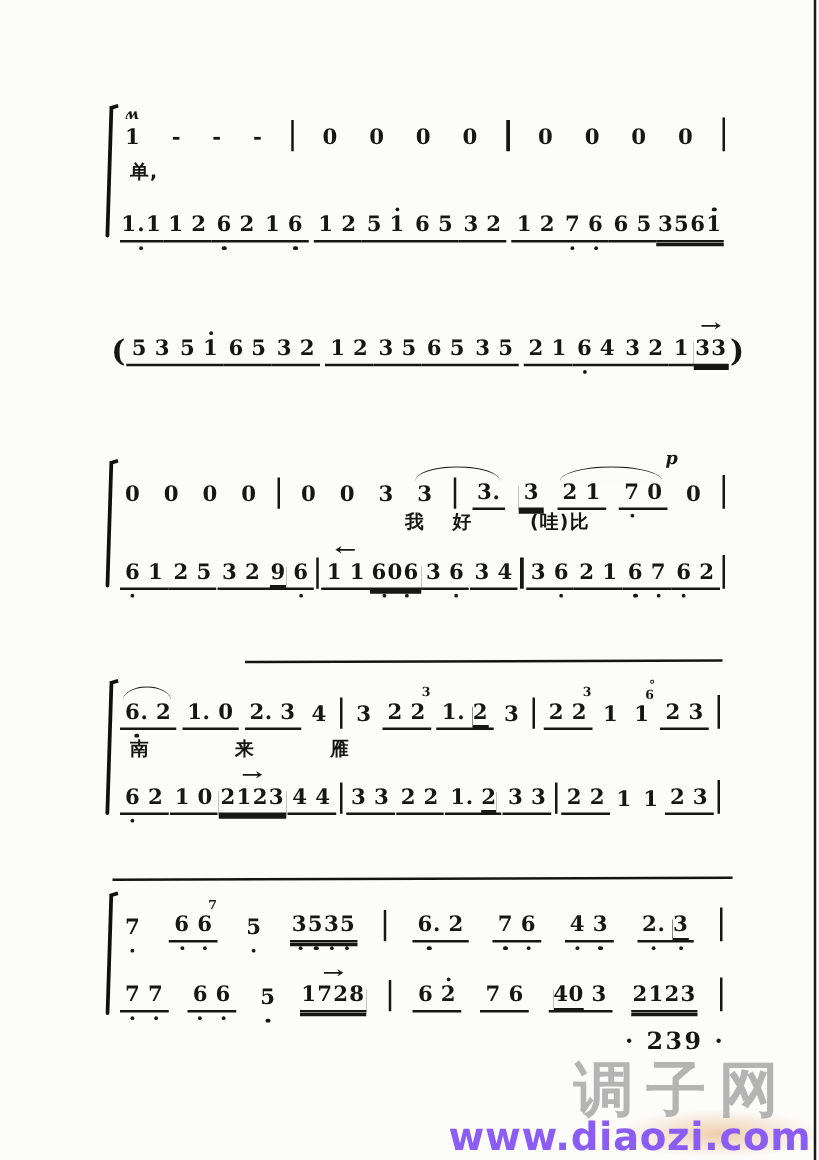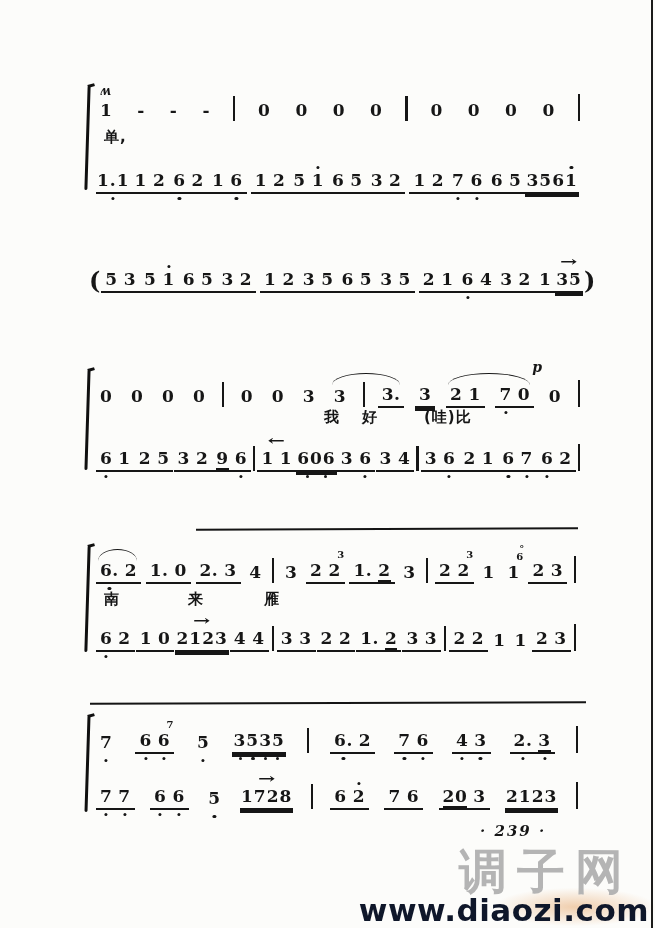--- a/index.html
+++ b/index.html
@@ -24,23 +24,23 @@
   .gr{position:absolute;top:-12px;right:-4px;font-size:10px;font-weight:bold;}
   .circ{position:absolute;top:-20px;right:-5px;font-size:10px;font-weight:bold;}
   .trl{position:absolute;top:-17px;left:0;font-size:12px;font-style:italic;font-weight:bold;}
   .arw{position:absolute;top:-17px;left:0;width:100%;text-align:center;font-size:13px;font-weight:bold;transform:scaleX(1.6);}
   .dyn{position:absolute;top:-27px;right:-8px;font-size:14px;font-style:italic;font-weight:bold;}
   .arc{position:absolute;border-top:1.8px solid #161616;border-radius:50% 50% 0 0/100% 100% 0 0;height:11px;}
   .lyr{position:absolute;font-size:15px;font-weight:bold;letter-spacing:1px;white-space:nowrap;font-family:"DejaVu Sans",sans-serif;}
   .bracket{position:absolute;width:3.2px;background:#101010;border-radius:3px;transform:rotate(1.8deg);}
   .bracket:before{content:"";position:absolute;top:-2px;left:0;width:7px;height:3px;background:#101010;transform:rotate(-18deg);}
   .topline{position:absolute;height:2px;background:#141414;transform:rotate(-.2deg);}
-  .pagenum{position:absolute;top:822px;left:480px;font-size:15px;font-weight:bold;font-style:italic;letter-spacing:2px;}
+  .pagenum{position:absolute;top:822px;left:500px;font-size:19px;font-weight:bold;letter-spacing:2px;}
   .wm-title{position:absolute;top:840px;right:22px;font-size:48px;font-weight:bold;color:#b4b4b4;letter-spacing:10px;font-family:"DejaVu Sans",sans-serif;}
-  .wm-url{position:absolute;top:892px;right:6px;font-size:31px;font-weight:bold;color:#0f172a;letter-spacing:.5px;font-family:"DejaVu Sans",sans-serif;}
+  .wm-url{position:absolute;top:892px;right:6px;font-size:31px;font-weight:bold;color:#8b5cf6;letter-spacing:.5px;font-family:"DejaVu Sans",sans-serif;}
   .wm-glow{position:absolute;top:888px;right:0;width:160px;height:38px;
            background:radial-gradient(ellipse at center,rgba(225,150,80,.45),rgba(225,150,80,0) 72%);}
 </style>
 </head>
 <body>
 
 <div class="page">
   <div id="music">
       <div class="system" style="left: 96px; top: 84px; width: 486px; height: 115px;">
         <div class="bracket" style="left: -10px; top: 2px; height: 104px;"></div>
@@ -187,21 +187,21 @@
             <span class="nt">4</span>
           </span>
           <span class="grp u1">
             <span class="nt">3</span>
             <span class="nt">2</span>
           </span>
           <span class="grp u1">
             <span class="nt">1</span>
           </span>
           <span class="grp u2 tight">
-            <span class="nt">35</span>
+            <span class="nt">33</span>
             <span class="arw">→</span>
           </span>
           <span class="par">)</span>
           <span class="bar end"></span>
         </div>
       </div>
       <div class="system" style="left: 96px; top: 368px; width: 486px; height: 110px;">
         <div class="bracket" style="left: -10px; top: 2px; height: 100px;"></div>
         <div class="mrow" style="top: 10px; left: 0px; width: 486px;">
           <span class="grp">
@@ -479,21 +479,21 @@
           <span class="bar"></span>
           <span class="grp u1">
             <span class="nt">6</span>
             <span class="nt">2<b class="da"></b></span>
           </span>
           <span class="grp u1">
             <span class="nt">7</span>
             <span class="nt">6</span>
           </span>
           <span class="grp u1">
-            <span class="nt u2">20</span>
+            <span class="nt u2">40</span>
             <span class="nt">3</span>
           </span>
           <span class="grp u2 tight">
             <span class="nt">2123</span>
           </span>
           <span class="bar end"></span>
         </div>
       </div>
     </div>
   <div class="pagenum">· 239 ·</div>

